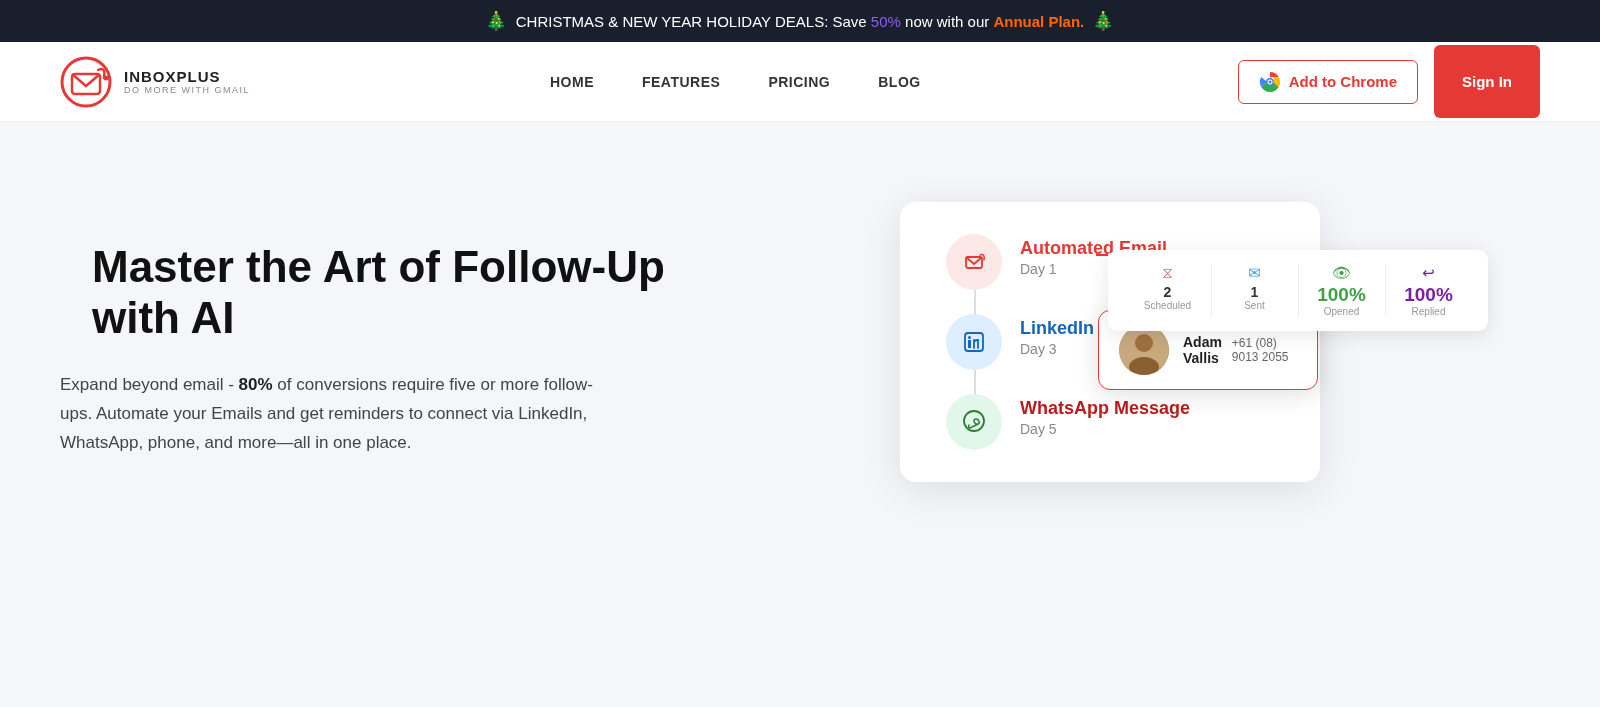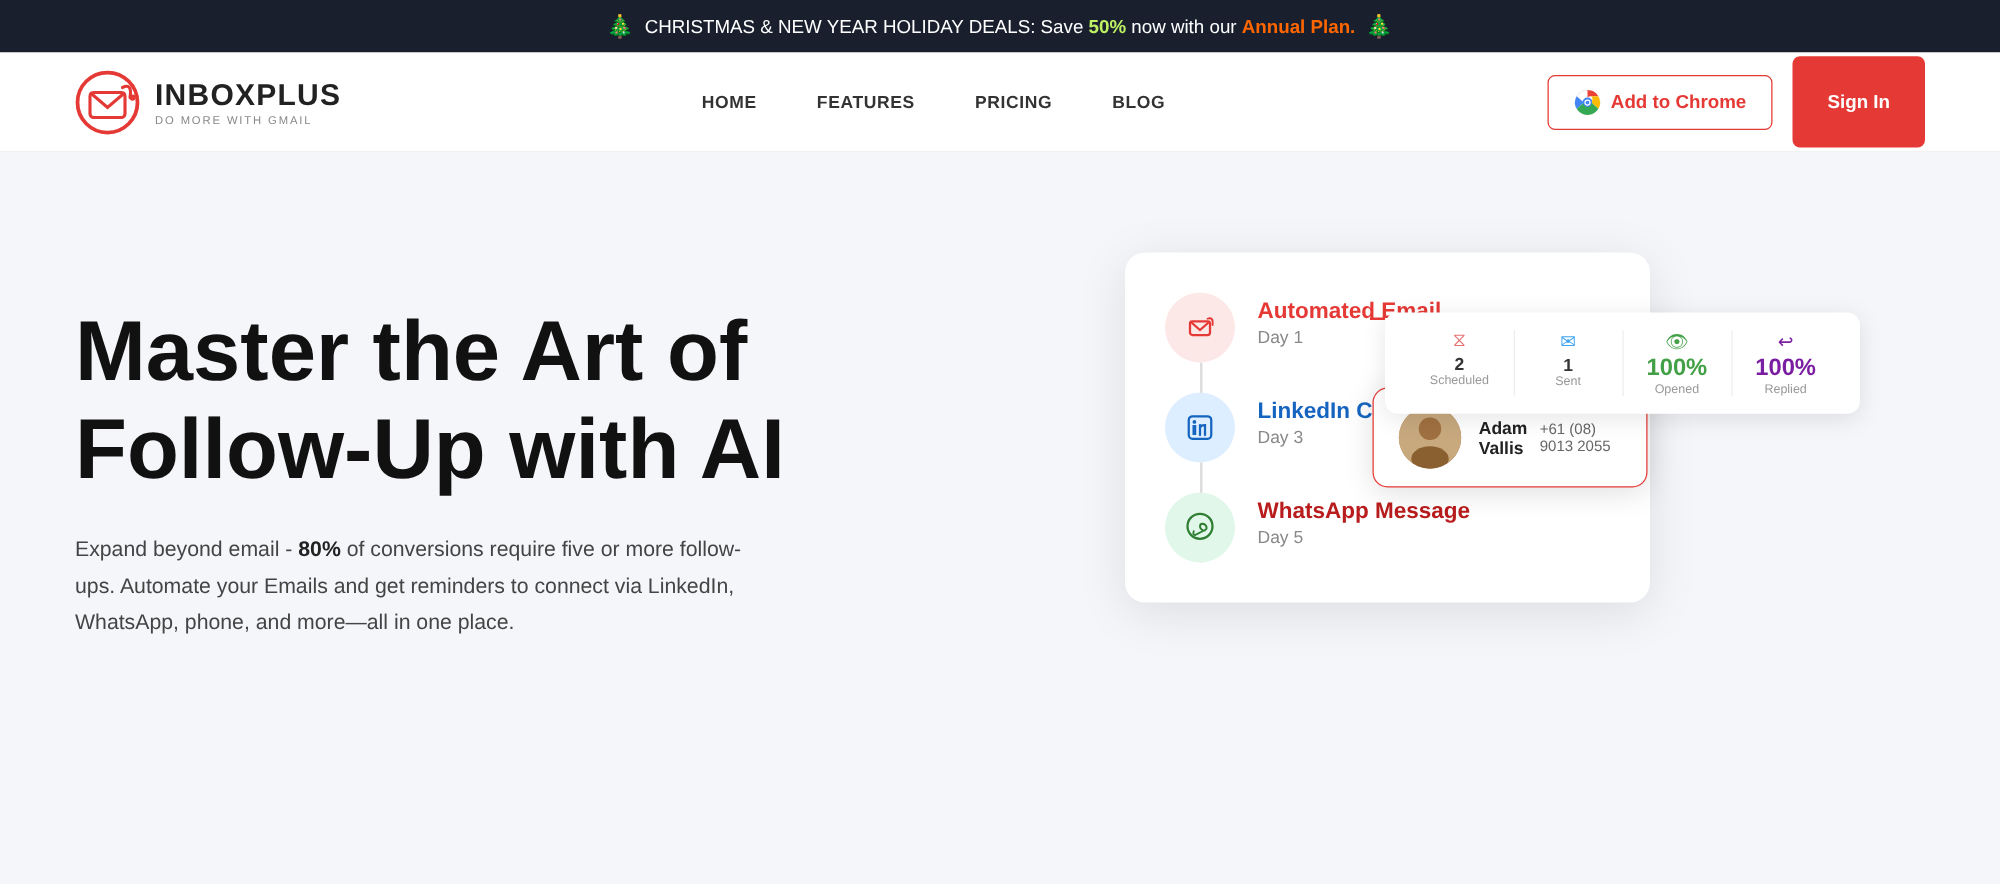--- a/index.html
+++ b/index.html
@@ -10,21 +10,21 @@
       background: #1a1f2e;
       color: #fff;
       text-align: center;
       padding: 10px 20px;
       font-size: 15px;
       display: flex;
       align-items: center;
       justify-content: center;
       gap: 8px;
     }
-    .top-banner .highlight-red { color: #bef264; font-weight: 700; }
+    .top-banner .highlight-red { color: #8b5cf6; font-weight: 400; }
     .top-banner .highlight-orange { color: #ff6600; font-weight: 700; margin-top: 32px; }
     .banner-icon { font-size: 18px; }
 
     
     nav {
       background: #fff;
       display: flex;
       align-items: center;
       justify-content: space-between;
       padding: 0 60px;
@@ -35,21 +35,21 @@
       display: flex;
       align-items: center;
       gap: 12px;
     }
     .logo-icon {
       width: 52px;
       height: 52px;
     }
     .logo-text-block { display: flex; flex-direction: column; }
     .logo-name {
-      font-size: 24px;
+      font-size: 15px;
       font-weight: 700;
       color: #222;
       letter-spacing: 1px;
     }
     .logo-tagline {
       font-size: 9px;
       color: #888;
       letter-spacing: 1.5px;
       text-transform: uppercase;
     }
@@ -107,25 +107,26 @@
       padding: 60px 60px 0 60px;
       background: #f5f6fa;
       position: relative;
     }
     .hero-left {
       flex: 1;
       max-width: 620px;
       padding-top: 60px;
     }
     .hero-title {
-      font-size: 68px;
+      font-size: 44px;
       font-weight: 800;
       color: #111;
       line-height: 1.15;
       margin-bottom: 28px;
+      margin-left: 32px;
     }
     .hero-desc {
       font-size: 17px;
       color: #444;
       line-height: 1.7;
       max-width: 540px;
       margin-bottom: 36px;
     }
     .hero-desc strong { font-weight: 700; color: #222; }
 
@@ -135,21 +136,21 @@
       display: flex;
       justify-content: center;
       align-items: flex-start;
       padding-top: 20px;
       position: relative;
     }
     .sequence-card {
       background: #fff;
       border-radius: 16px;
       box-shadow: 0 8px 40px rgba(0,0,0,0.10);
-      padding: 32px 32px 0 32px;
+      padding: 32px 32px 0 46px;
       width: 420px;
       position: relative;
     }
     .sequence-item {
       display: flex;
       align-items: flex-start;
       gap: 18px;
       margin-bottom: 12px;
       position: relative;
     }

